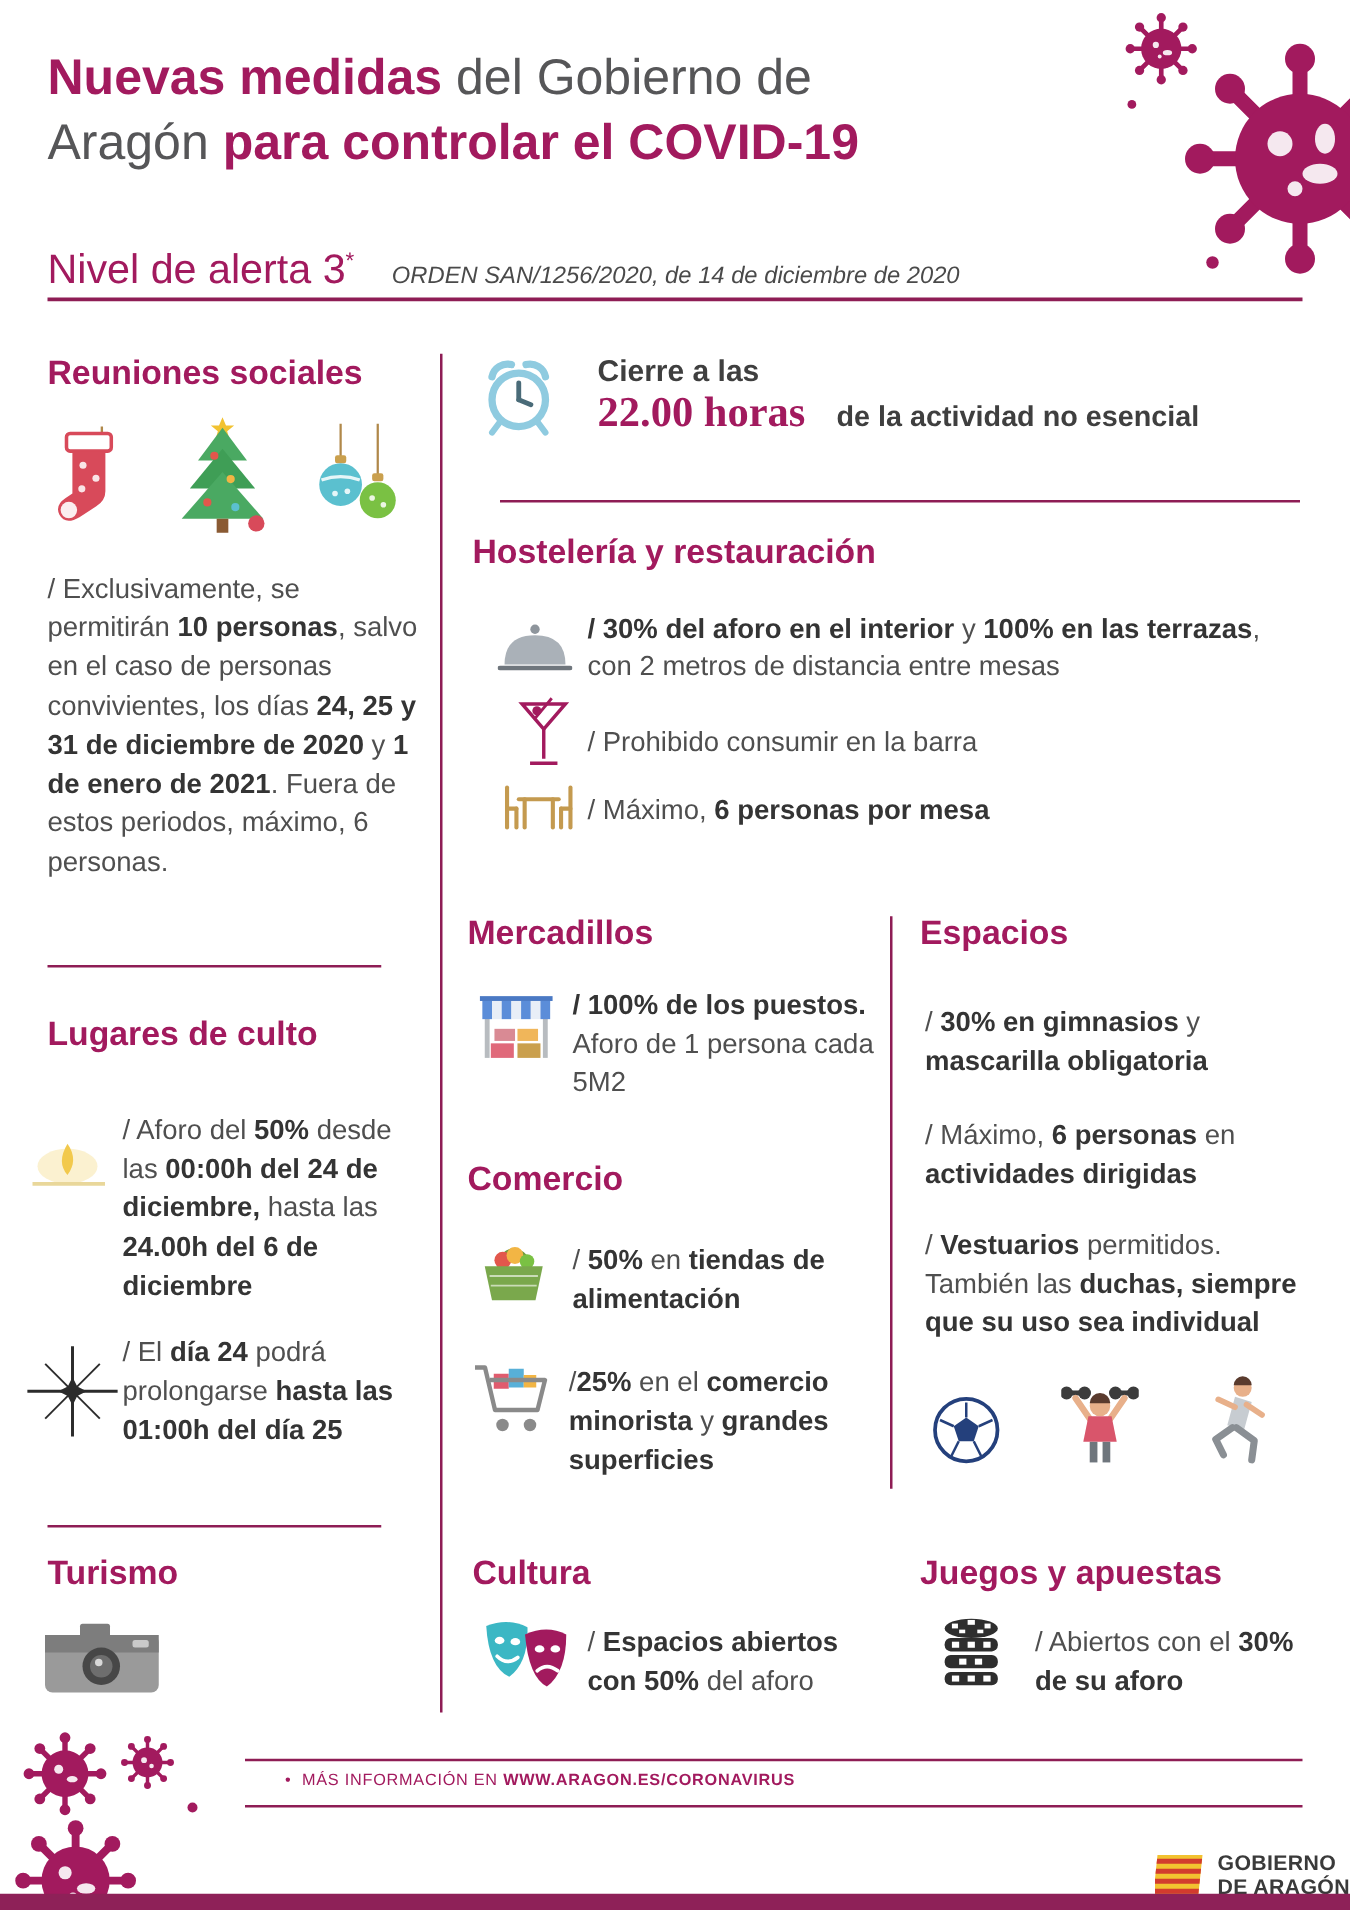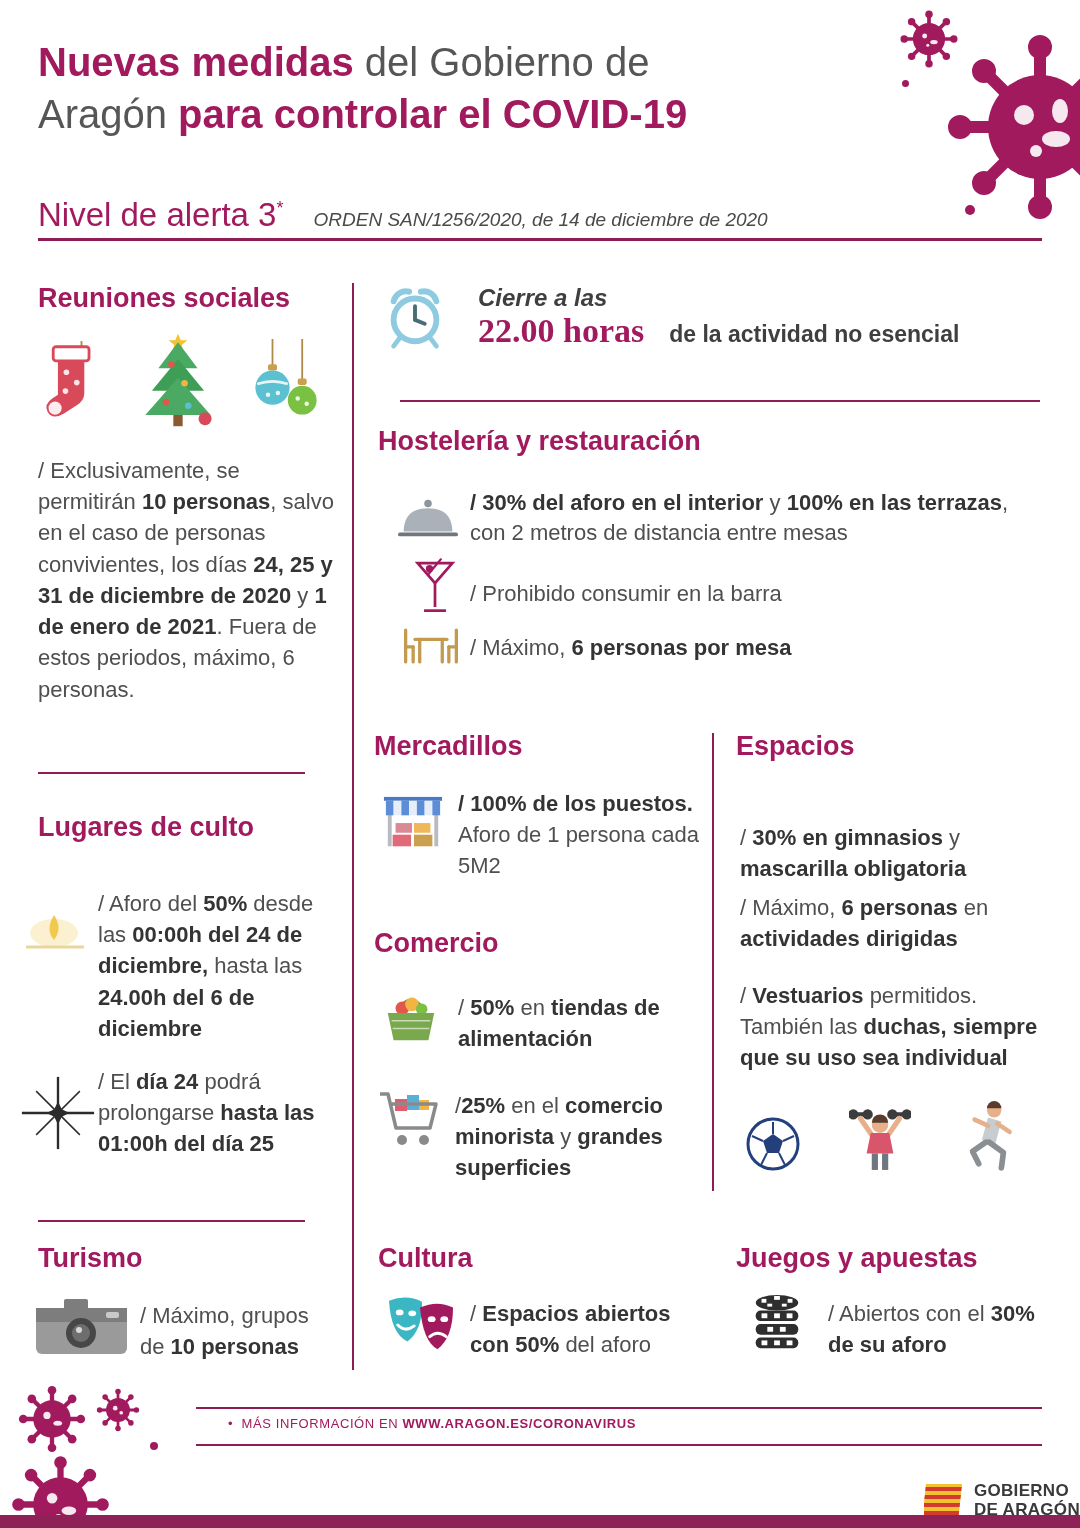--- a/index.html
+++ b/index.html
@@ -19,21 +19,21 @@
   .vrule{background:var(--maroon);width:2px;}
   .dot{border-radius:50%;background:var(--magenta);}
   
   #title{font-size:40px;line-height:1.3;color:#565658;}
   #title .acc{color:var(--magenta);font-weight:800;}
   #alert-row{display:flex;align-items:baseline;gap:30px;}
   #alert-level{font-size:33px;color:var(--magenta);font-weight:400;margin-top:24px;}
   #alert-level sup{font-size:18px;}
   #order-ref{font-style:italic;font-size:19px;color:#4a4a4a;}
   
-  #closure-prefix{font-size:24px;font-weight:700;color:#3f3f3f;font-style:italic;}
+  #closure-prefix{font-size:24px;font-weight:700;color:#3f3f3f;}
   #closure-line2{display:flex;align-items:baseline;gap:12px;}
   #closure-time{font-size:34px;font-weight:800;color:var(--magenta);font-family:Liberation Serif, serif;}
   #closure-suffix{font-size:23px;font-weight:700;color:#3f3f3f;margin-left:13px;}
   
   #footer-info{font-size:13px;letter-spacing:.6px;color:var(--magenta);}
   #footer-info .u{font-weight:700;}
   #logo{display:flex;align-items:center;gap:10px;margin-left:48px;}
   #logo-text{font-size:17px;font-weight:800;line-height:1.1;color:#3a3a3a;letter-spacing:.3px;}
   #bottom-bar{left:0;right:0;bottom:0;height:13px;background:#8e2158;z-index:5;}
   svg{display:block;}
@@ -197,21 +197,20 @@
     <svg viewBox="0 0 95 62" width="95" height="62">
       <rect x="30" y="3" width="24" height="11" rx="2" fill="#7d7d7d"></rect>
       <rect x="2" y="12" width="91" height="46" rx="6" fill="#9a9a9a"></rect>
       <rect x="2" y="12" width="91" height="14" fill="#7d7d7d"></rect>
       <circle cx="47" cy="37" r="15" fill="#474747"></circle>
       <circle cx="47" cy="37" r="9" fill="#6e6e6e"></circle>
       <circle cx="45" cy="34" r="3" fill="#d8d8d8"></circle>
       <rect x="72" y="16" width="13" height="6" rx="2" fill="#c9c9c9"></rect>
     </svg>
   </div>
-  <div class="abs t rich" style="left:140px;top:1300px;width:195px;"><span>/ Máximo, grupos de </span><span class="b">10 personas</span></div>
 
   <div class="abs vrule" style="left:352px;top:283px;height:1087px;"></div>
 
   <div class="abs" style="left:380px;top:280px;">
     <svg viewBox="0 0 72 72" width="70" height="70">
       <path d="M14 22 A 13 13 0 0 1 30 12" stroke="#8fcbe0" stroke-width="6" fill="none" stroke-linecap="round"></path>
       <path d="M42 12 A 13 13 0 0 1 58 22" stroke="#8fcbe0" stroke-width="6" fill="none" stroke-linecap="round"></path>
       <circle cx="36" cy="41" r="22" fill="#ffffff" stroke="#8fcbe0" stroke-width="6"></circle>
       <line x1="20" y1="60" x2="14" y2="68" stroke="#8fcbe0" stroke-width="5" stroke-linecap="round"></line>
       <line x1="52" y1="60" x2="58" y2="68" stroke="#8fcbe0" stroke-width="5" stroke-linecap="round"></line>
@@ -314,21 +313,21 @@
       <path d="M4 8 L12 8 L20 42 L54 42 L60 18 L16 18" fill="none" stroke="#8a8a8a" stroke-width="3.5" stroke-linejoin="round"></path>
       <circle cx="26" cy="54" r="5" fill="#8a8a8a"></circle>
         <circle cx="48" cy="54" r="5" fill="#8a8a8a"></circle>
     </svg>
   </div>
   <div class="abs t rich" style="left:455px;top:1090px;width:252px;"><span>/</span><span class="b">25%</span><span> en el </span><span class="b">comercio minorista</span><span> y </span><span class="b">grandes superficies</span></div>
 
   <div class="abs vrule" style="left:712px;top:733px;height:458px;"></div>
 
   <div class="abs h" style="left:736px;top:731px;">Espacios</div>
-  <div class="abs t rich" style="left:740px;top:822px;width:298px;"><span>/ </span><span class="b">30% en gimnasios</span><span> y </span><span class="b">mascarilla obligatoria</span></div>
+  <div class="abs t rich" style="left:740px;top:802px;width:298px;"><span>/ </span><span class="b">30% en gimnasios</span><span> y </span><span class="b">mascarilla obligatoria</span></div>
   <div class="abs t rich" style="left:740px;top:892px;width:298px;"><span>/ Máximo, </span><span class="b">6 personas</span><span> en </span><span class="b">actividades dirigidas</span></div>
   <div class="abs t rich" style="left:740px;top:980px;width:302px;"><span>/ </span><span class="b">Vestuarios</span><span> permitidos. También las </span><span class="b">duchas, siempre que su uso sea individual</span></div>
 
   <div class="abs" style="left:745px;top:1100px;display:flex;gap:48px;align-items:flex-end;">
     <span>
       <svg viewBox="0 0 56 56" width="56" height="56">
         <circle cx="28" cy="28" r="25" fill="#ffffff" stroke="#24407c" stroke-width="3"></circle>
         <polygon points="28,18 38,25 34,37 22,37 18,25" fill="#24407c"></polygon>
         <g stroke="#24407c" stroke-width="2">
           <line x1="28" y1="18" x2="28" y2="6"></line>

